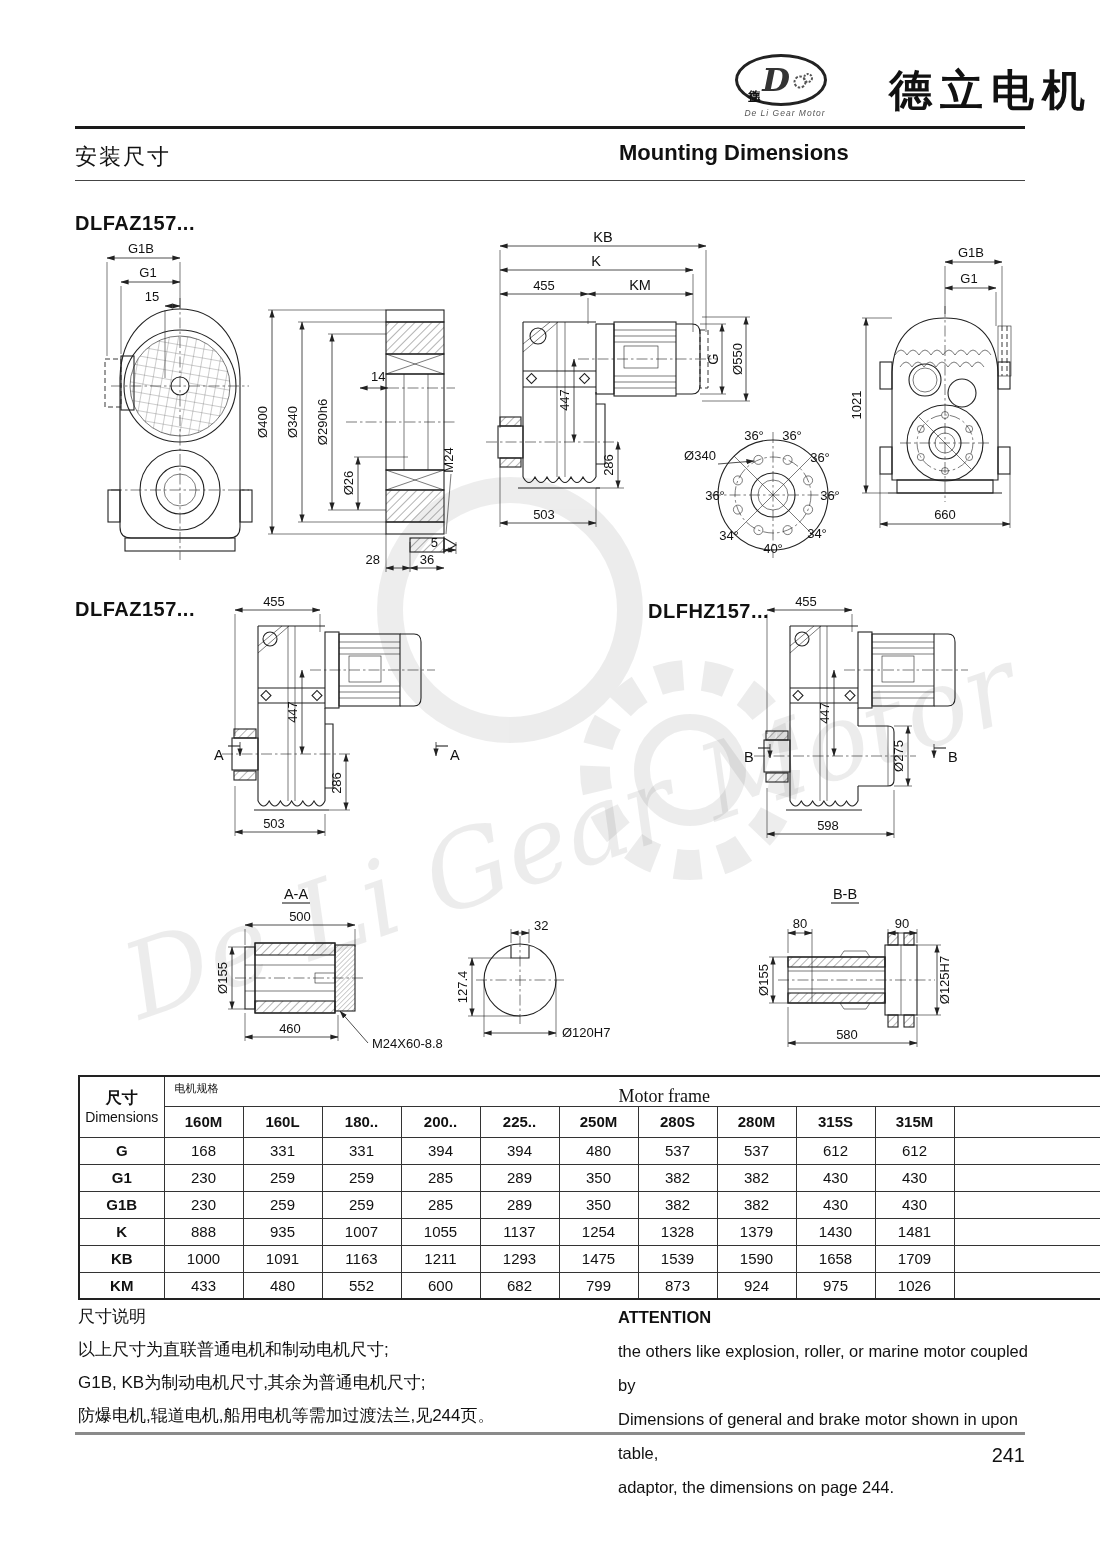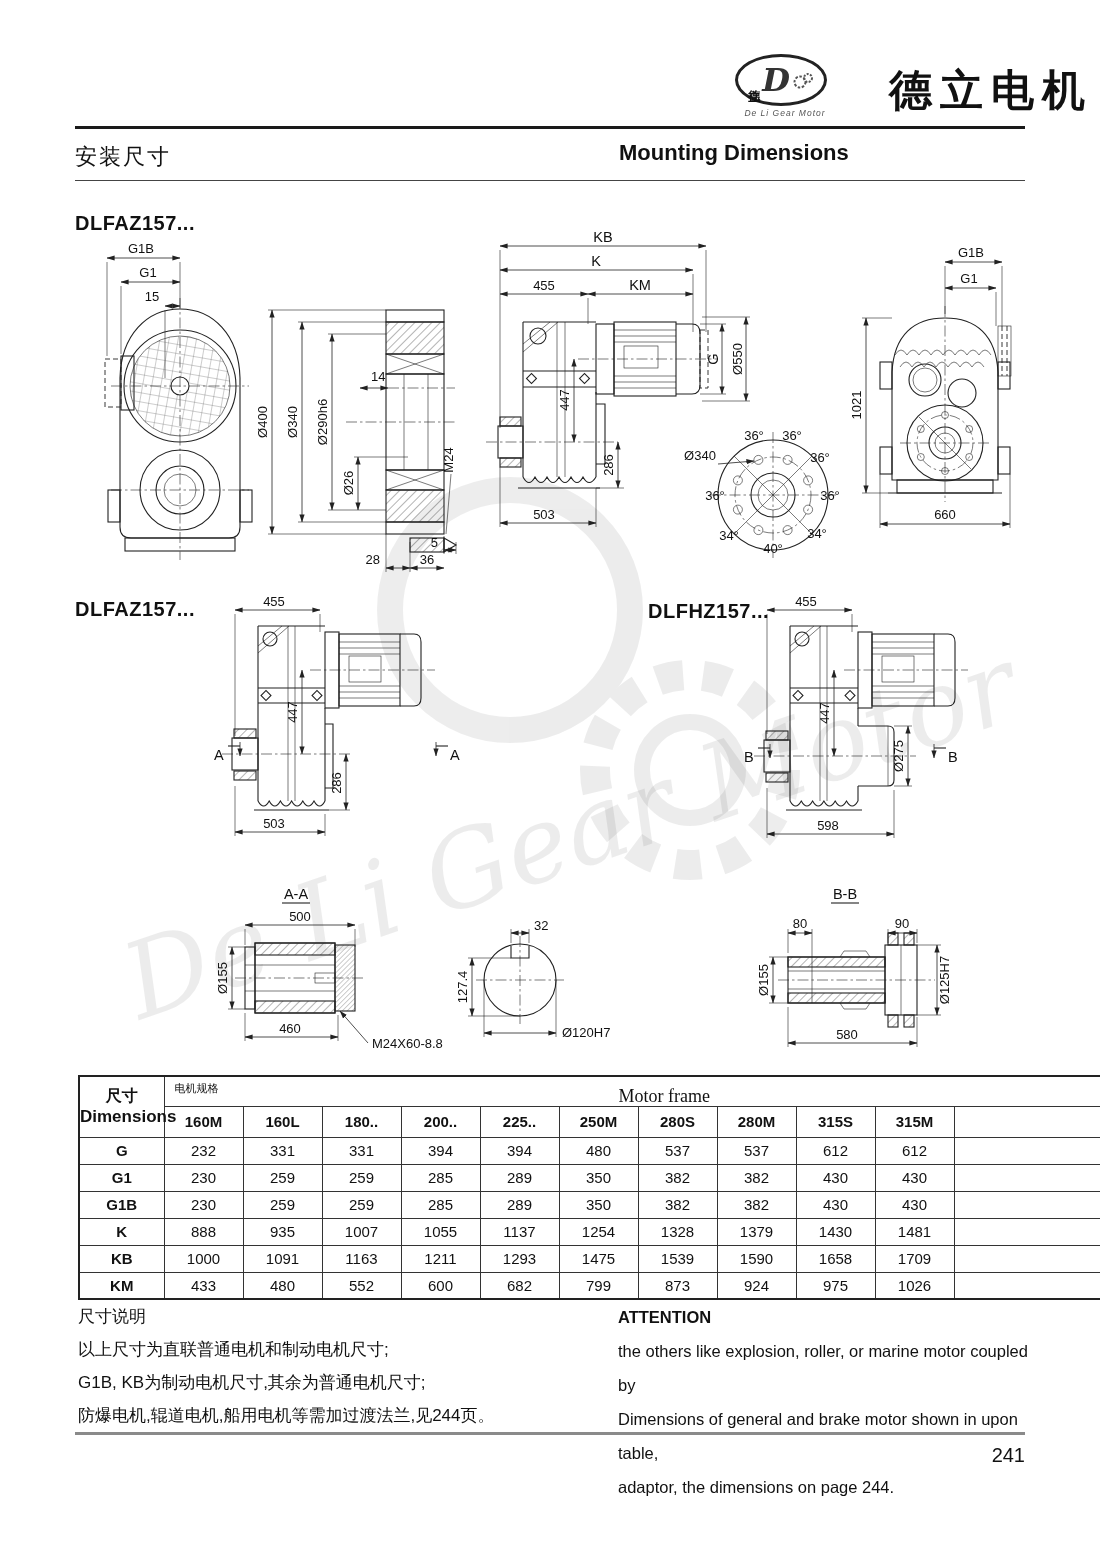--- a/index.html
+++ b/index.html
@@ -30,21 +30,21 @@
   .dwg :is(.dash,.dash *) { stroke-width:0.9; stroke-dasharray:5 3; }
   .dwg text { font:13px "Liberation Sans",sans-serif; fill:#111; stroke:none; }
   .dwg text.big { font-size:14.5px; }
   
   table.dim-table { position:absolute; left:78px; top:1075px; width:1088px; border-collapse:collapse; table-layout:fixed; z-index:1; background:transparent; }
   .dim-table th, .dim-table td { border:1px solid #333; text-align:center; font-size:15px; padding:0; height:27px; }
   .dim-table thead tr:first-child th { height:30px; }
   .dim-table thead tr:nth-child(2) th { height:31px; font-weight:bold; }
   .dim-table { border:2px solid #222; }
   .c-dim .cn { font-size:16px; font-weight:bold; }
-  .c-dim .en { font-size:17px; font-weight:bold; }
+  .c-dim .en { font-size:14px; font-weight:normal; }
   .c-span { position:relative; font-weight:normal; }
   .c-span .spec-cn { position:absolute; left:10px; top:4px; font-size:11px; }
   .c-span .spec-en { position:absolute; left:50%; transform:translateX(-50%); top:9px; font-size:18px;font-family:Liberation Serif, serif; }
   .dim-table tbody th { font-weight:bold; }
   
   .notes-cn { left:78px; top:1300px; width:500px; font-size:17px; line-height:33px; }
   .notes-en { left:618px; top:1300px; width:420px; font-size:16.5px; line-height:34px; }
   .notes-en .nt { font-weight:bold; }
   .rule-footer { left:75px; top:1432px; width:950px; height:3px; background:#8a8a8a; }
   .page-num { left:75px; top:1444px; width:950px; text-align:right; font-size:20px; }
@@ -642,21 +642,21 @@
         <th>280S</th>
         <th>280M</th>
         <th>315S</th>
         <th>315M</th>
         <th></th>
       </tr>
   </thead>
   <tbody id="table-body">
       <tr>
         <th>G</th>
-        <td>232</td>
+        <td>168</td>
         <td>331</td>
         <td>331</td>
         <td>394</td>
         <td>394</td>
         <td>480</td>
         <td>537</td>
         <td>537</td>
         <td>612</td>
         <td>612</td>
         <td></td>

